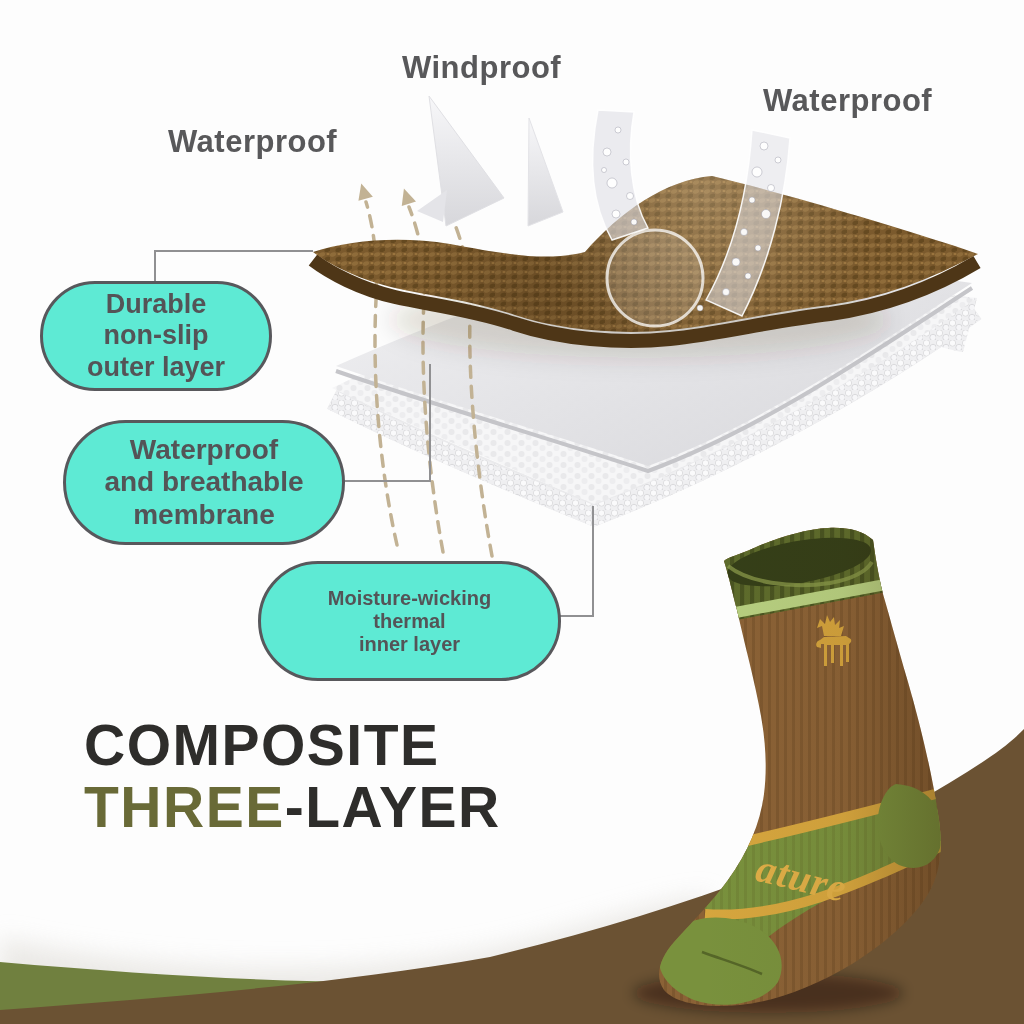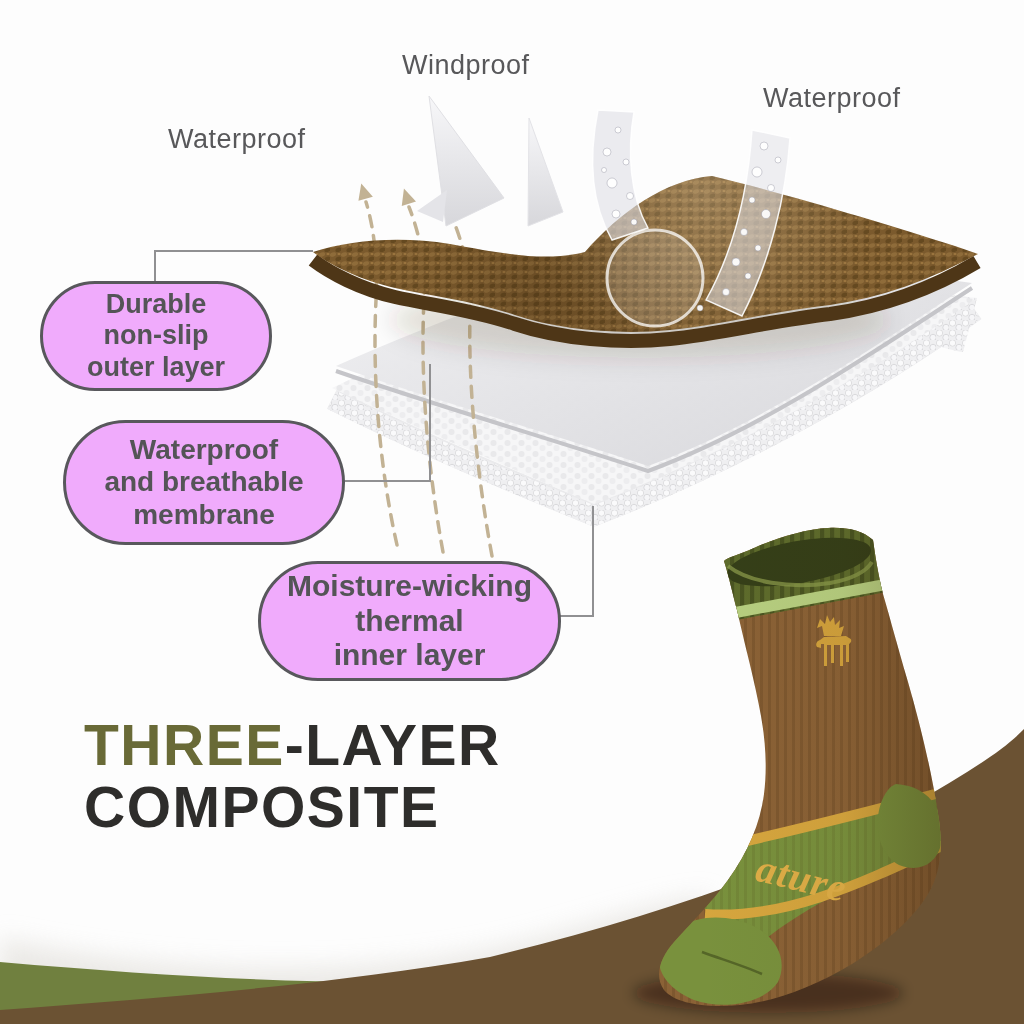--- a/index.html
+++ b/index.html
@@ -3,36 +3,36 @@
 <meta charset="utf-8">
 <style>
   html,body{margin:0;padding:0;background:#ffffff;}
   .canvas{
     position:relative;width:1024px;height:1024px;overflow:hidden;
     background:#fdfdfd;
     font-family:"Liberation Sans",sans-serif;
   }
   svg.scene{position:absolute;left:0;top:0;width:1024px;height:1024px;display:block;}
   .feature-label{
-    position:absolute;font-weight:normal;color:var(--label-gray);
-    font-size:27px;letter-spacing:.5px;white-space:nowrap;
+    position:absolute;font-weight:bold;color:var(--label-gray);
+    font-size:31px;letter-spacing:.5px;white-space:nowrap;
   }
   .label-breathable{left:168px;top:124px;}
   .label-windproof{left:402px;top:50px;}
   .label-waterproof{left:763px;top:83px;}
   .bubble{
     position:absolute;display:flex;align-items:center;justify-content:center;
-    text-align:center;background:#f0abfc;
+    text-align:center;background:#5eead4;
     border:3px solid var(--bubble-border);border-radius:64px;
     font-weight:bold;color:var(--bubble-text);
     white-space:pre-line;line-height:1.15;
   }
   .bubble-1{left:40px;top:281px;width:226px;height:104px;font-size:27px;}
   .bubble-2{left:63px;top:420px;width:276px;height:119px;font-size:28px;}
-  .bubble-3{left:258px;top:561px;width:297px;height:114px;font-size:30px;}
+  .bubble-3{left:258px;top:561px;width:297px;height:114px;font-size:20px;}
   .headline{
     position:absolute;left:84px;top:714px;
     font-size:57px;font-weight:bold;letter-spacing:1.5px;
     line-height:1.09;color:var(--title-dark);white-space:nowrap;
   }
   .headline .accent{color:var(--accent-olive);}
 </style>
 </head>
 <body>
 
@@ -247,17 +247,17 @@
 non-slip
 outer layer</div>
   <div class="bubble bubble-2">Waterproof
 and breathable
 membrane</div>
   <div class="bubble bubble-3">Moisture-wicking
 thermal
 inner layer</div>
 
   <div class="headline">
+    <div>COMPOSITE</div>
     <div><span class="accent">THREE</span><span>-LAYER</span></div>
-    <div>COMPOSITE</div>
   </div>
 
 </div>
 
 </body></html>

